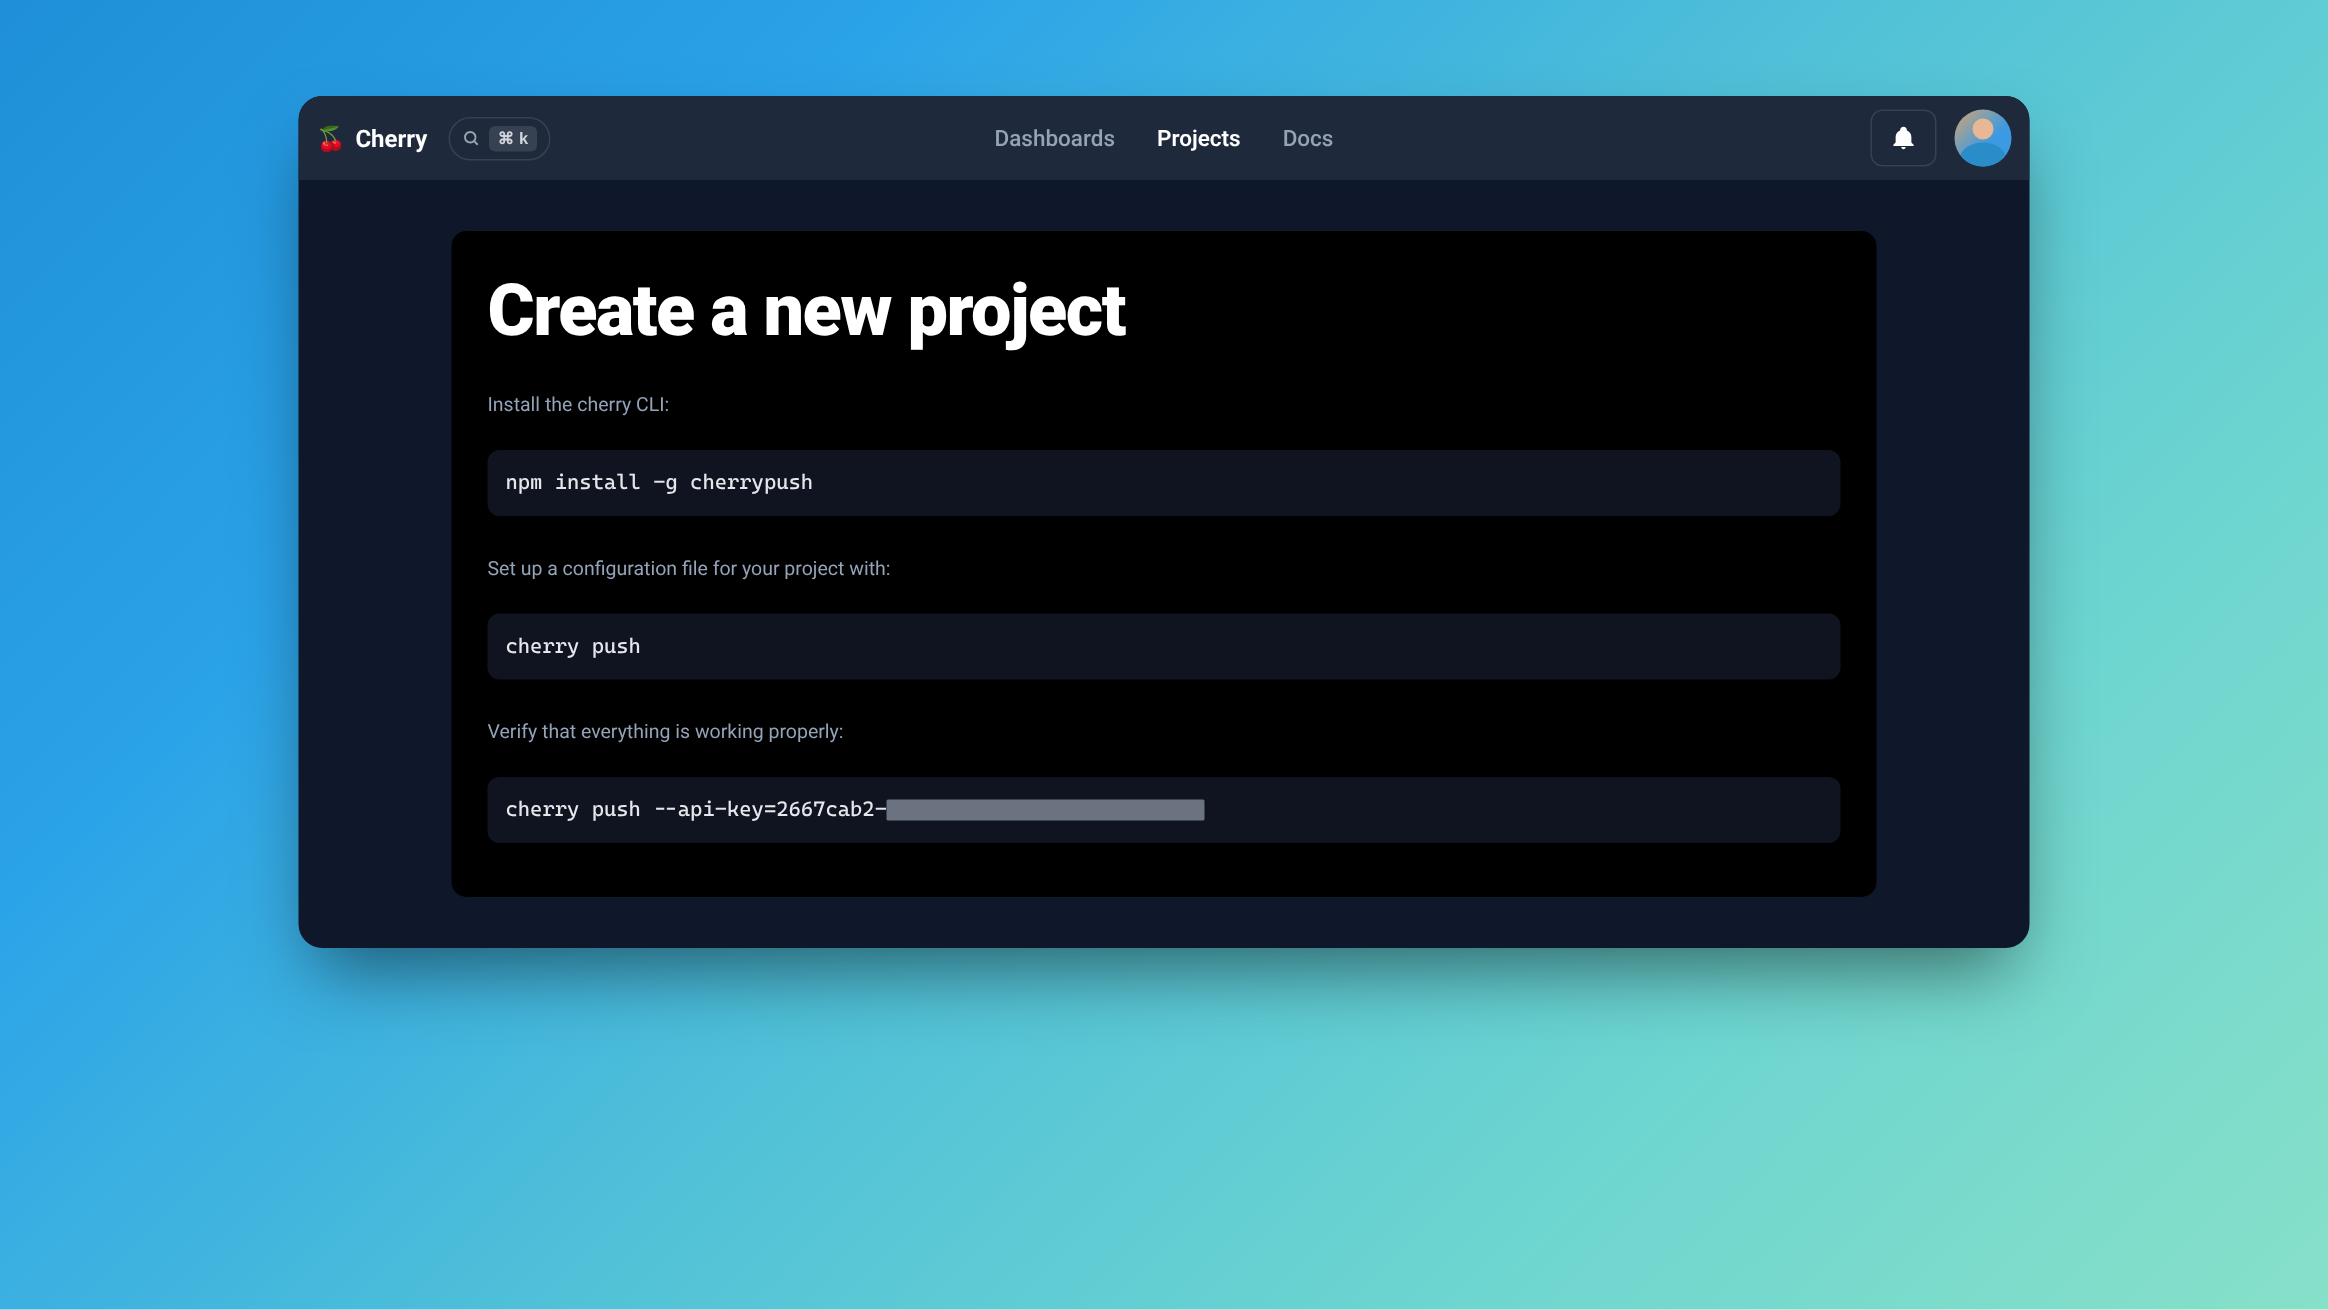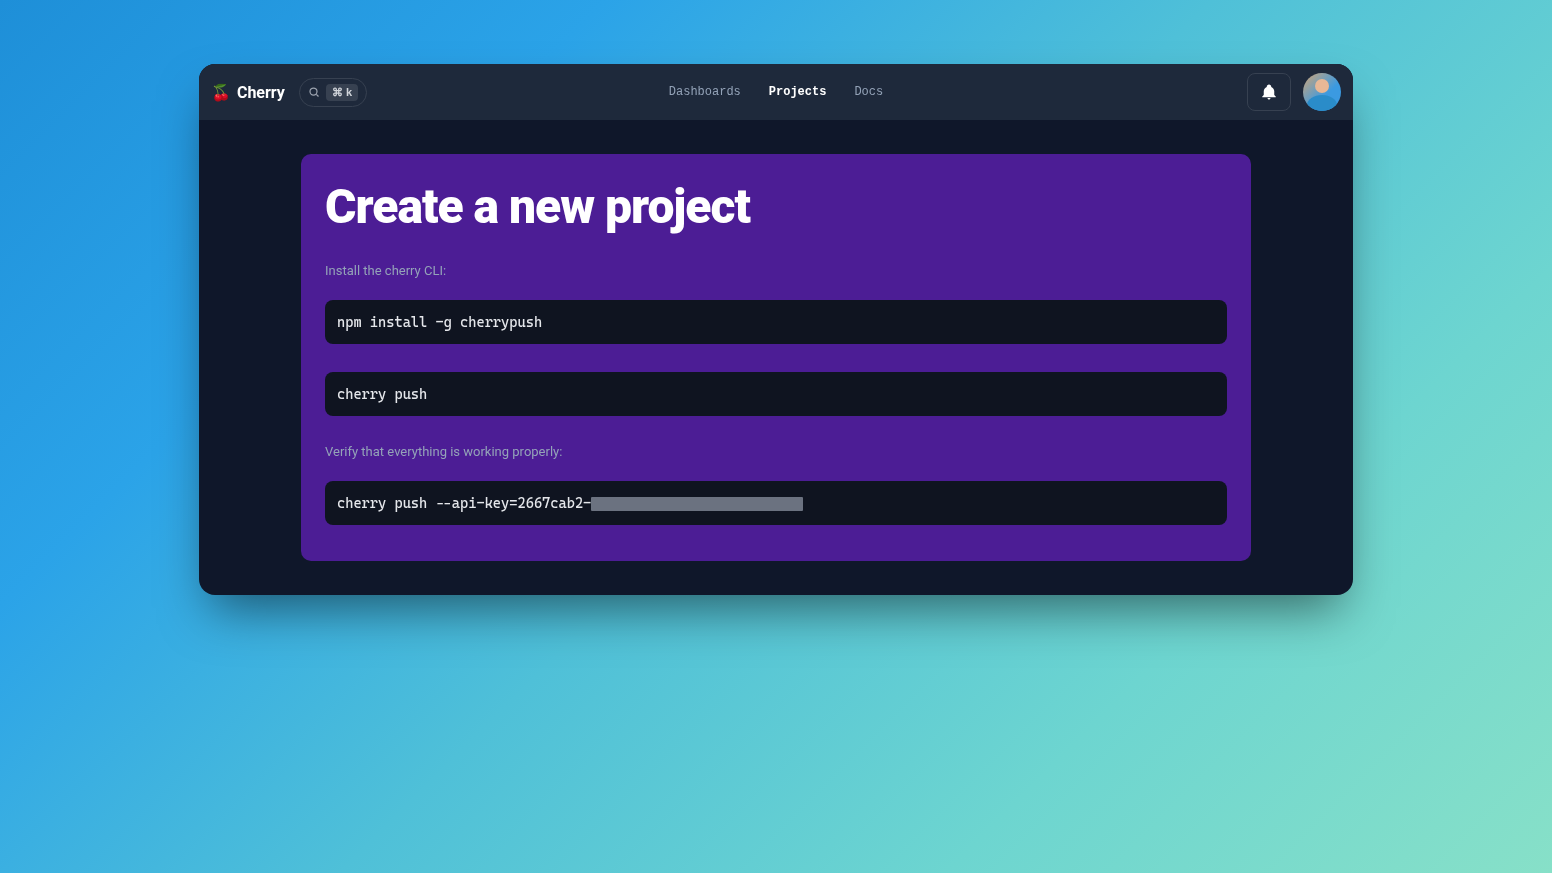--- a/index.html
+++ b/index.html
@@ -86,25 +86,24 @@
       display: flex;
       align-items: center;
       gap: 28px;
       position: absolute;
       left: 50%;
       transform: translateX(-50%);
     }
     
     .nav-link {
       color: #94a3b8;
-      font-size: 12px;
+      font-size: 15px;
       font-weight: 500;
       cursor: pointer;
       text-decoration: none;
-      font-family: Liberation Mono, monospace;
     }
     
     .nav-link.active {
       color: #ffffff;
       font-weight: 600;
     }
     
     .topbar-right {
       display: flex;
       align-items: center;
@@ -162,21 +161,21 @@
       background: #2a8cc9;
       border-radius: 50% 50% 0 0;
     }
     
     .content {
       padding: 34px 102px 34px;
       position: relative;
     }
     
     .card {
-      background: #4c1d95;
+      background: #000000;
       border-radius: 10px;
       padding: 24px;
     }
     
     .page-title {
       color: #fff;
       font-size: 48px;
       font-weight: 900;
       letter-spacing: -1px;
       margin-bottom: 28px;
@@ -247,20 +246,21 @@
     </div>
   </div>
 
   <div class="content">
     <div class="card">
       <h1 class="page-title">Create a new project</h1>
 
       <p class="instruction">Install the cherry CLI:</p>
       <div class="code-block">npm install -g cherrypush</div>
 
+      <p class="instruction">Set up a configuration file for your project with:</p>
       <div class="code-block">cherry push</div>
 
       <p class="instruction">Verify that everything is working properly:</p>
 
       <div class="code-block"><span>cherry push --api-key=2667cab2-</span><span class="redacted"></span></div>
     </div>
   </div>
 </div>
 
 </body></html>

